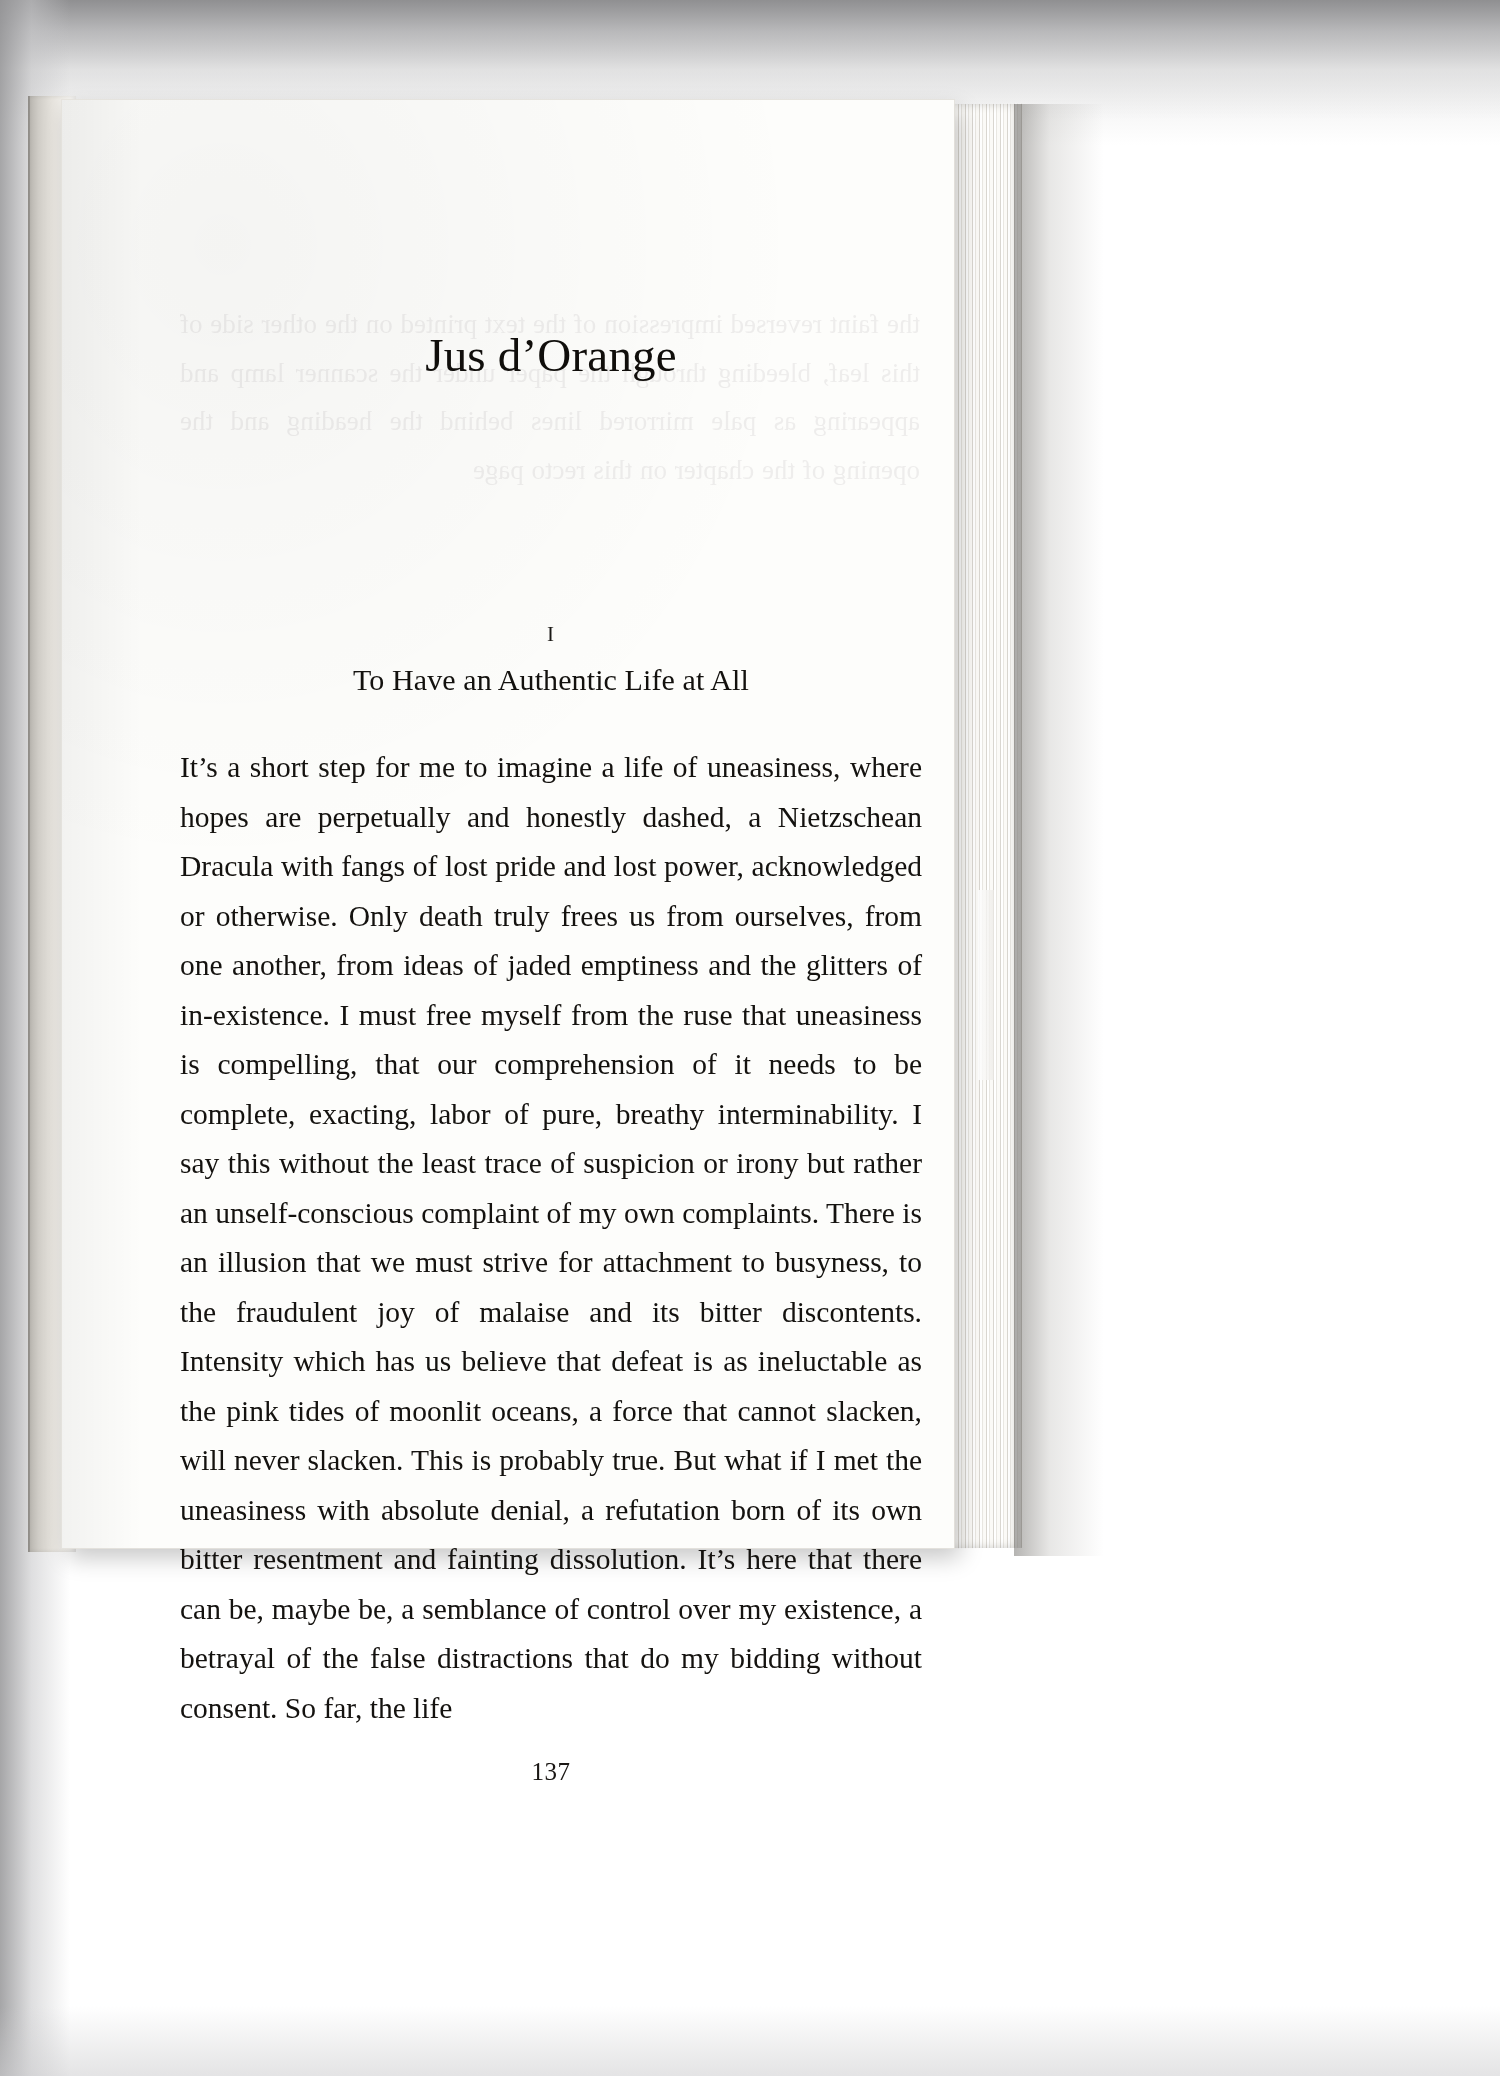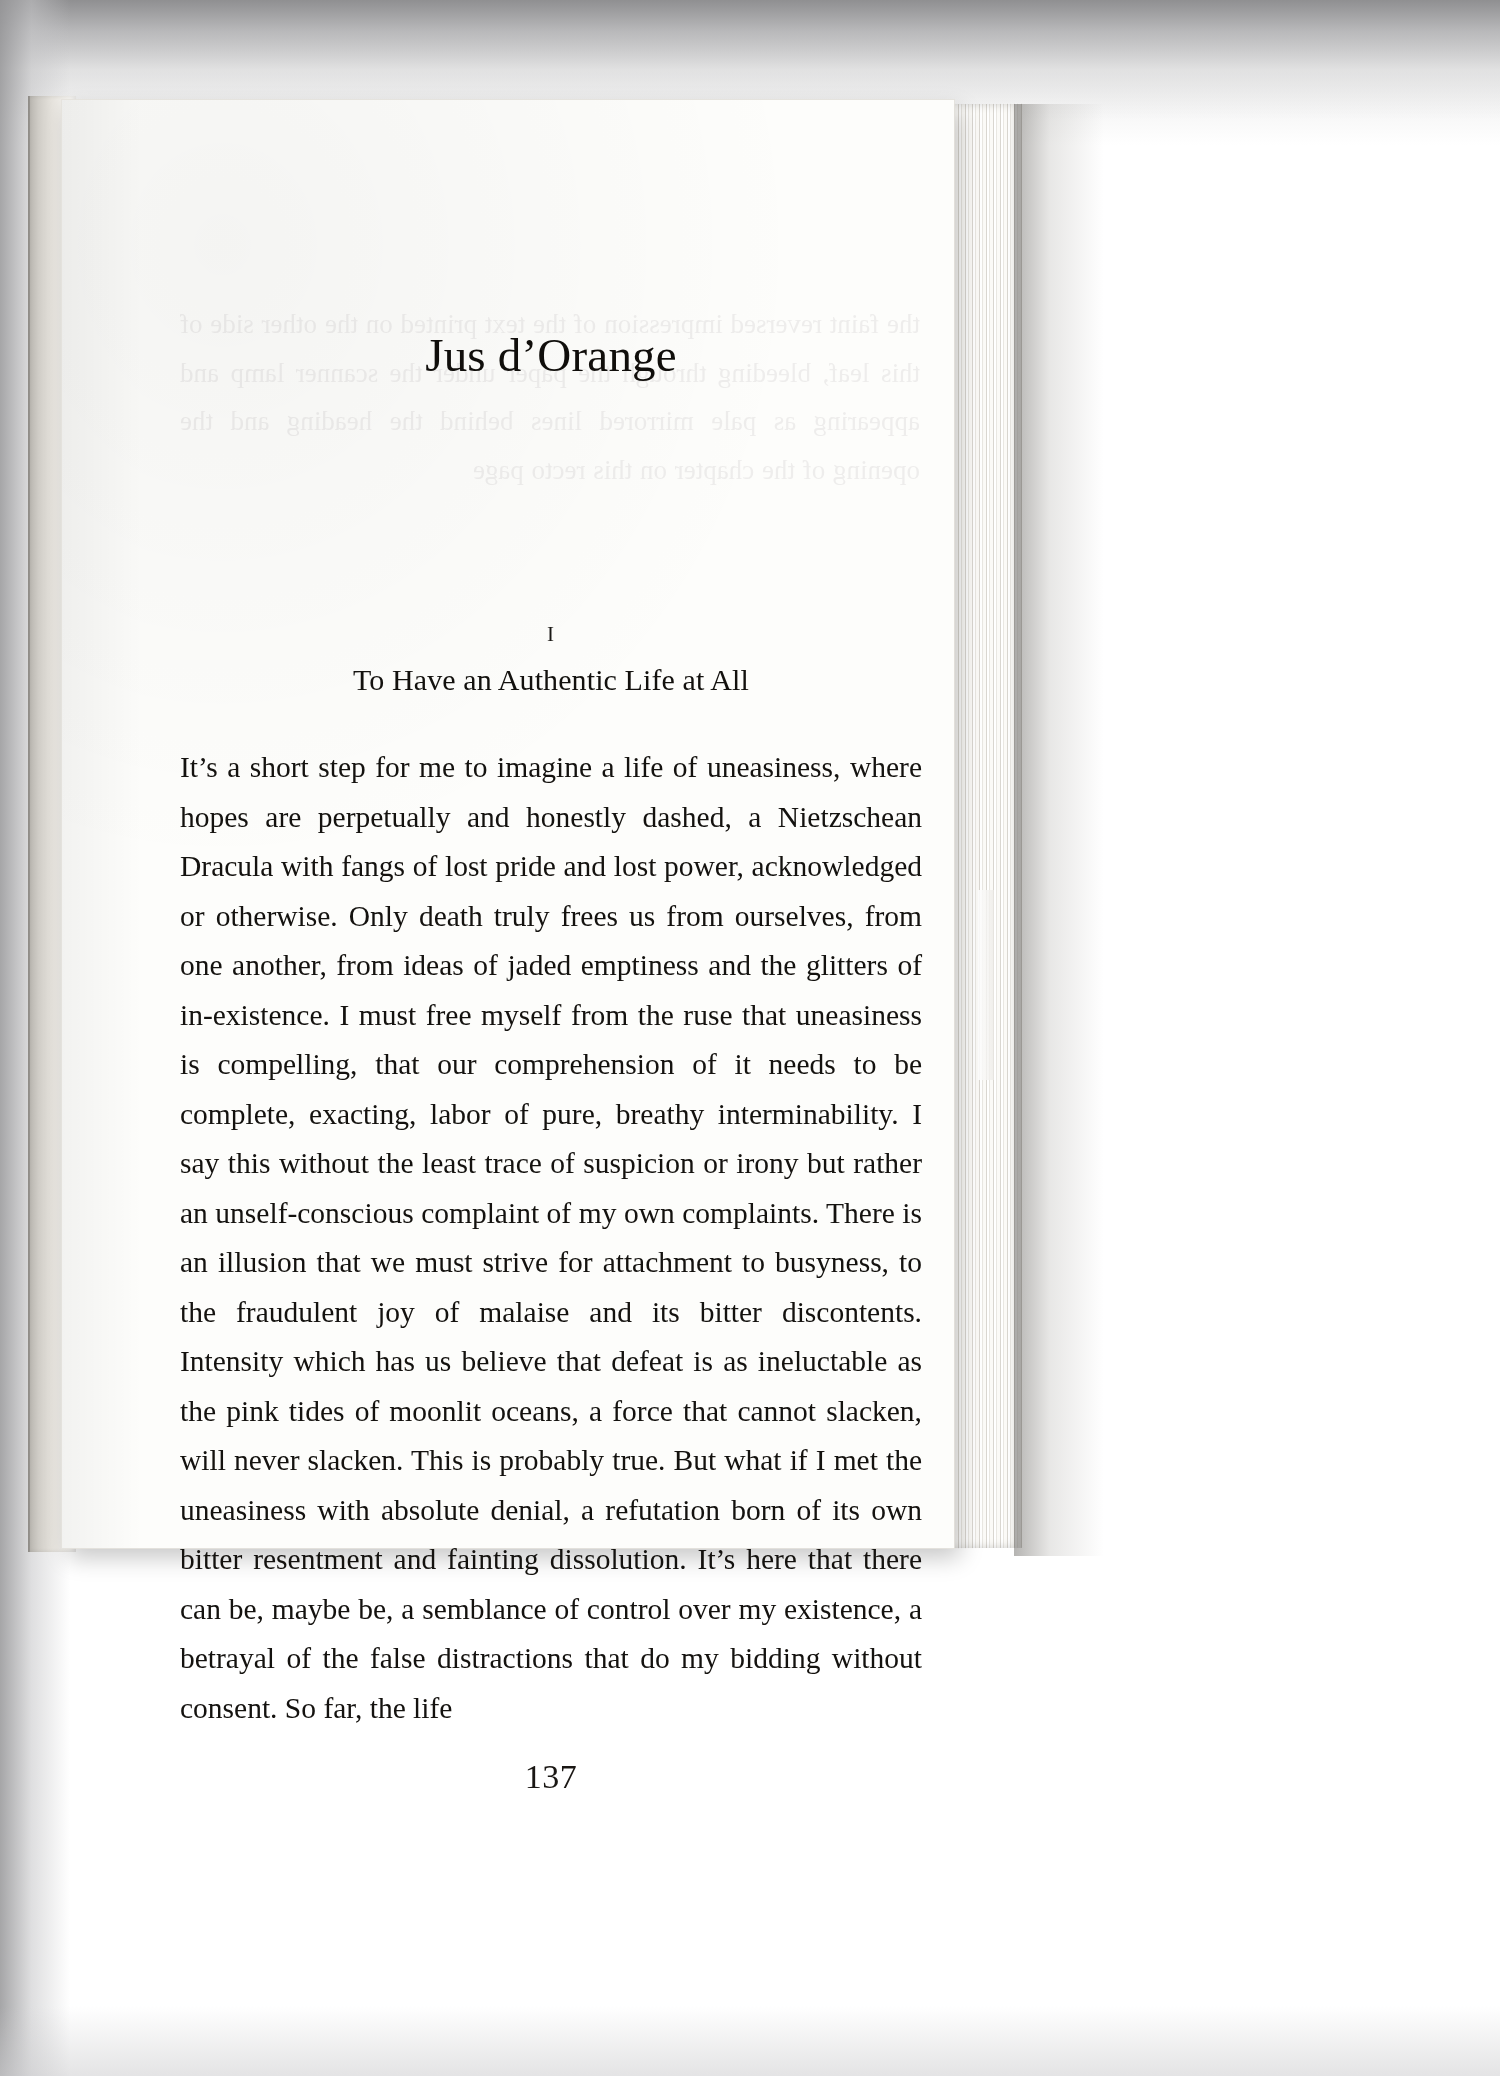--- a/index.html
+++ b/index.html
@@ -182,21 +182,21 @@
     color: #14120f;
     text-rendering: optimizeLegibility;
   }
 
   .folio {
     position: absolute;
     left: 118px;
     top: 1658px;
     width: 742px;
     text-align: center;
-    font-size: 34px;
+    font-size: 25px;
     color: #1a1714;
     letter-spacing: 0.5px;
   }
 </style>
 </head>
 <body>
 
 <div class="scan-canvas">
 
   <div class="scan-backdrop"></div>

